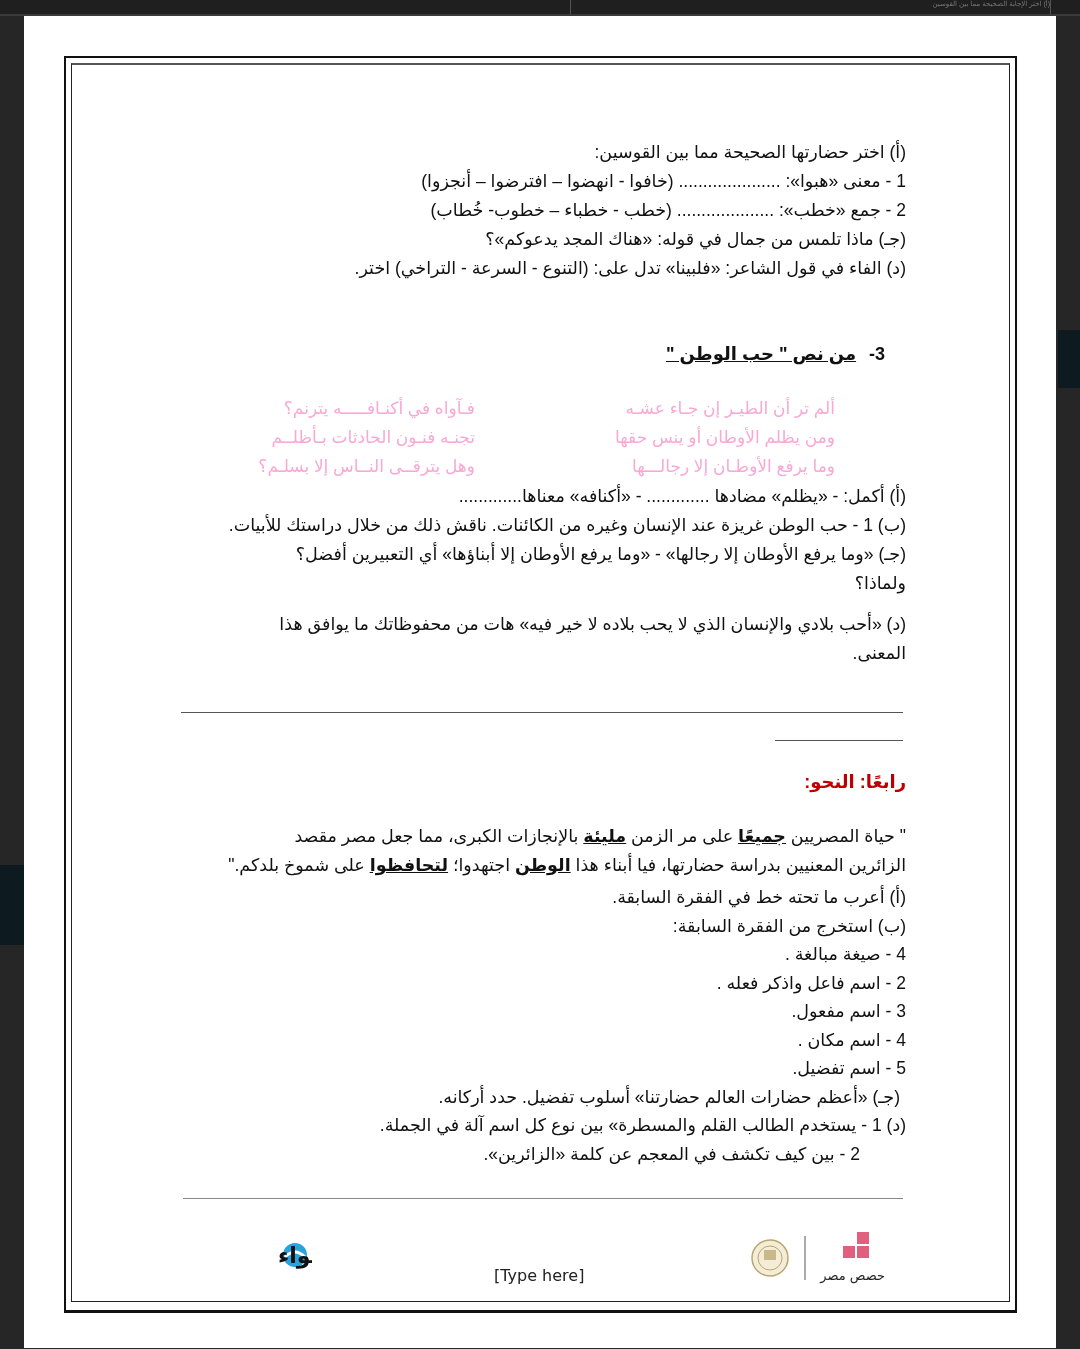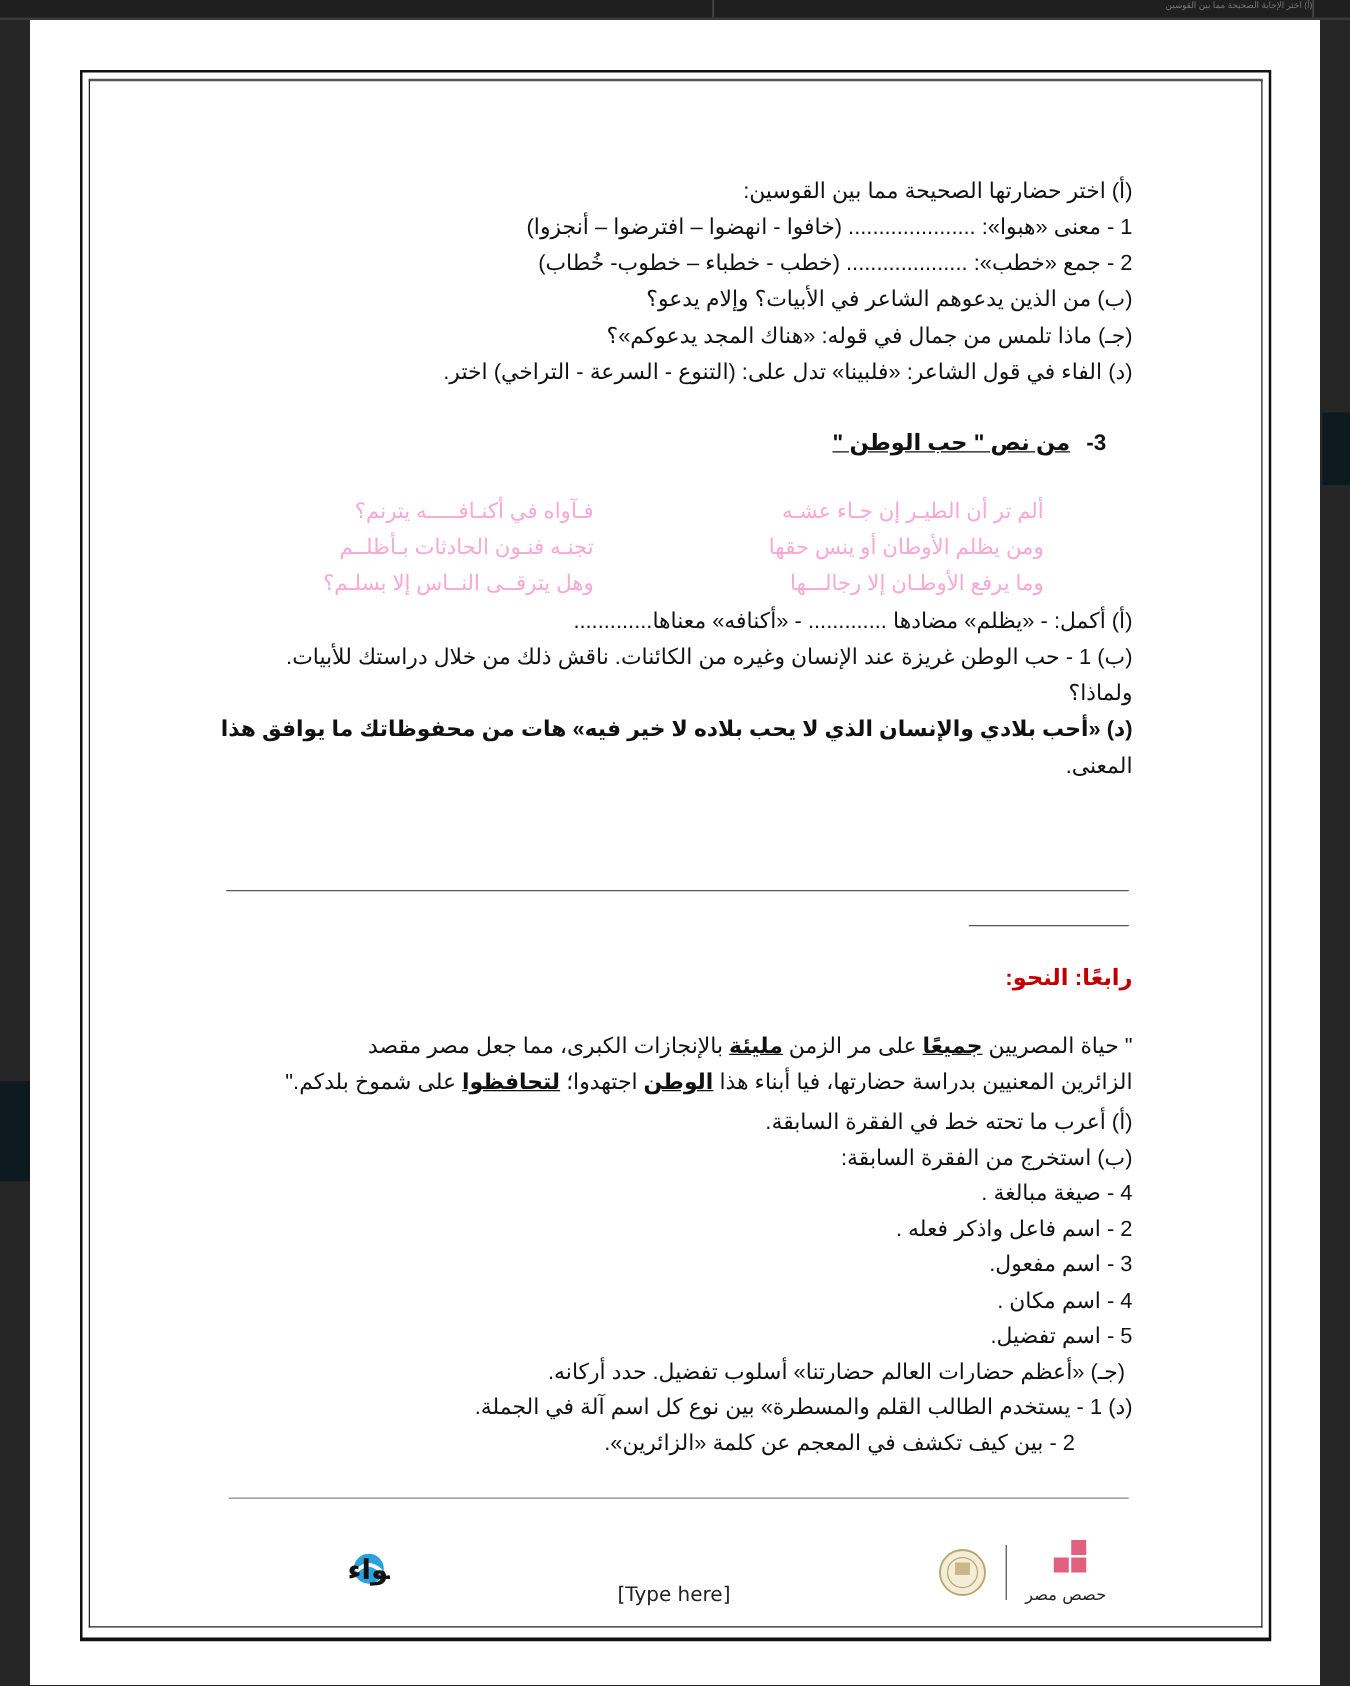--- a/index.html
+++ b/index.html
@@ -54,21 +54,20 @@
 <div class="page">
   <div class="frame-outer">
     <div class="frame-inner"></div>
   </div>
 </div>
 
 <div class="content" style="right:174px; top:138px;">
   <div class="line">(أ) اختر حضارتها الصحيحة مما بين القوسين:</div>
   <div class="line">1 - معنى «هبوا»: ..................... (خافوا - انهضوا – افترضوا – أنجزوا)</div>
   <div class="line">2 - جمع «خطب»: .................... (خطب - خطباء – خطوب- خُطاب)</div>
-  <div class="line">(ب) من الذين يدعوهم الشاعر في الأبيات؟ وإلام يدعو؟</div>
   <div class="line">(جـ) ماذا تلمس من جمال في قوله: «هناك المجد يدعوكم»؟</div>
   <div class="line">(د) الفاء في قول الشاعر: «فلبينا» تدل على: (التنوع - السرعة - التراخي) اختر.</div>
 </div>
 
 <div class="content" style="right:195px; top:340px;">
   <span style="font-weight:bold;font-size:18px;margin-left:8px;">3-</span>
   <span class="sec-head">من نص " حب الوطن "</span>
 </div>
 
 <div class="poem" style="right:245px; top:394px;">
@@ -78,22 +77,23 @@
 </div>
 <div class="poem" style="right:605px; top:394px;">
   <div>فـآواه في أكنـافـــــه يترنم؟</div>
   <div>تجنـه فنـون الحادثات بـأظلــم</div>
   <div>وهل يترقــى النــاس إلا بسلـم؟</div>
 </div>
 
 <div class="content" style="right:174px; top:482px;">
   <div class="line">(أ) أكمل: - «يظلم» مضادها ............. - «أكنافه» معناها.............</div>
   <div class="line">(ب) 1 - حب الوطن غريزة عند الإنسان وغيره من الكائنات. ناقش ذلك من خلال دراستك للأبيات.</div>
+  <div class="line">(جـ) «وما يرفع الأوطان إلا رجالها» - «وما يرفع الأوطان إلا أبناؤها» أي التعبيرين أفضل؟</div>
   <div class="line">ولماذا؟</div>
-  <div class="line" style="margin-top:0;font-weight:bold;">(د) «أحب بلادي والإنسان الذي لا يحب بلاده لا خير فيه» هات من محفوظاتك ما يوافق هذا</div>
+  <div class="line" style="margin-top:12px;">(د) «أحب بلادي والإنسان الذي لا يحب بلاده لا خير فيه» هات من محفوظاتك ما يوافق هذا</div>
   <div class="line">المعنى.</div>
 </div>
 
 <div class="hr" style="left:181px; top:712px; width:722px; background:#555;"></div>
 <div class="hr" style="left:775px; top:740px; width:128px; background:#555;"></div>
 
 <div class="content" style="right:174px; top:768px;">
   <span class="red-head">رابعًا: النحو:</span>
 </div>
 

